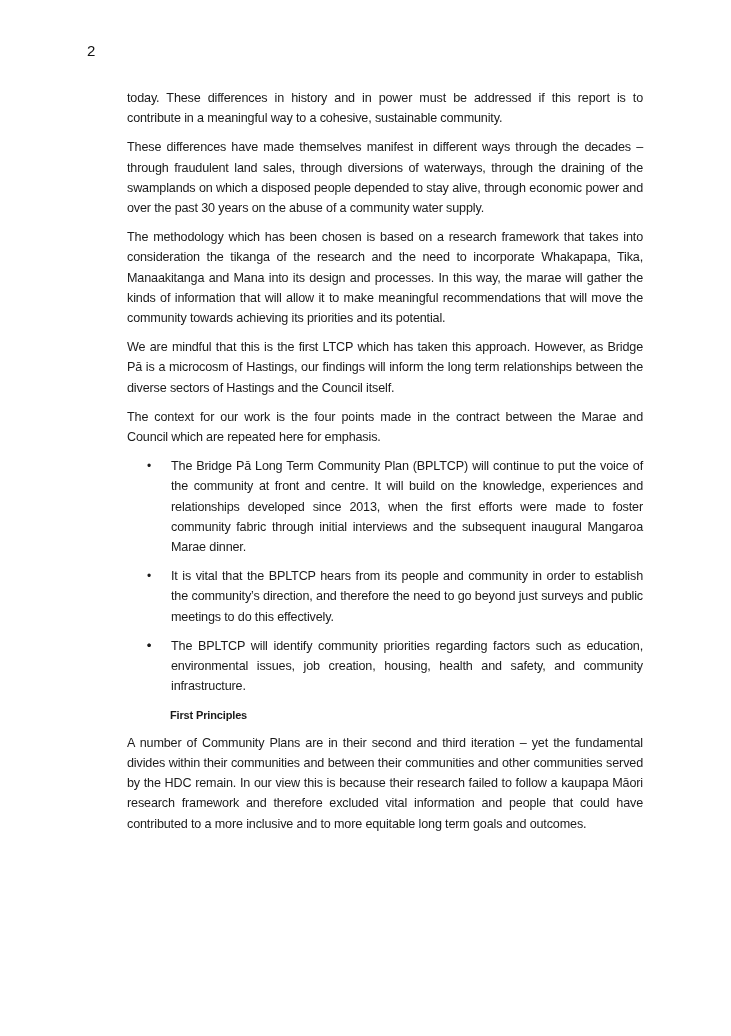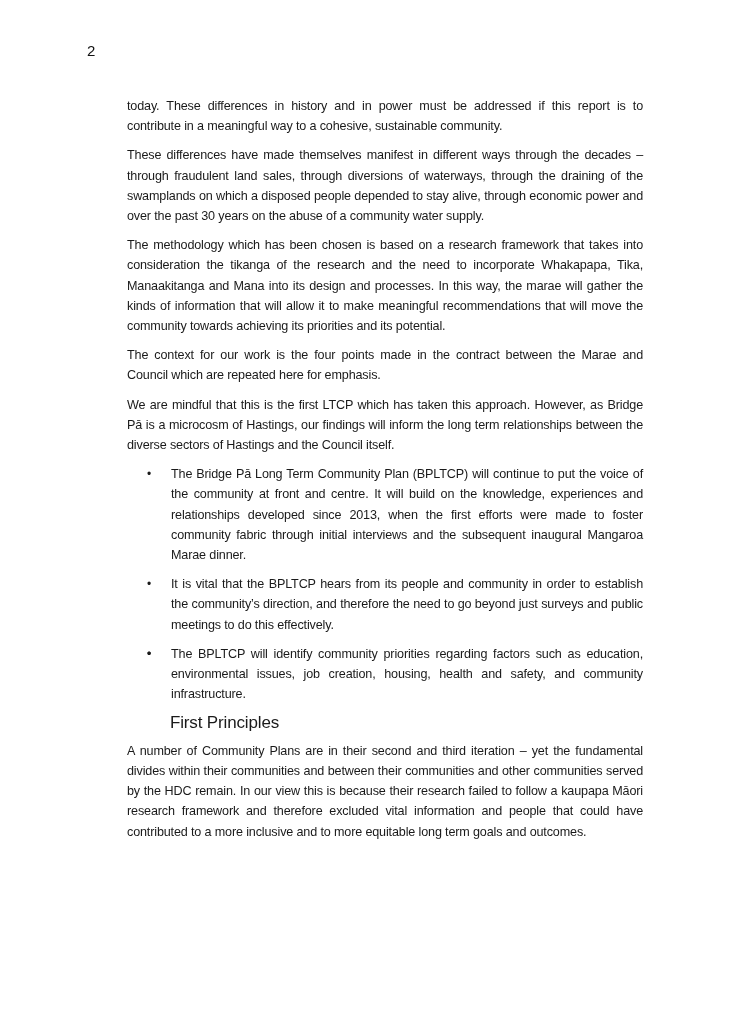--- a/index.html
+++ b/index.html
@@ -26,21 +26,20 @@
     .content {
       position: absolute;
       left: 127px;
       top: 88px;
       width: 516px;
       font-size: 12.6px;
       line-height: 20.2px;
       text-align: justify;
       font-family: "Liberation Sans", "DejaVu Sans", sans-serif;
       letter-spacing: -0.15px;
-      margin-top: 8px;
     }
     .content p {
       margin: 0 0 9px 0;
     }
     .bullets {
       list-style: none;
       margin: 0 0 7px 0;
       padding: 0;
     }
     .bullets li {
@@ -48,37 +47,37 @@
       padding-left: 44px;
       margin: 0 0 9px 0;
     }
     .bullet-dot {
       position: absolute;
       left: 20px;
       top: 0;
       font-size: 12px;
     }
     .heading {
-      font-weight: normal;
+      font-weight: bold;
       margin: 0 0 7px 6px;
-      font-size: 17px;
+      font-size: 11px;
       padding-left: 37px;
     }
   </style>
 </head>
 <body>
 
 <div class="page-number">2</div>
 
 <div class="content">
   <p>today. These differences in history and in power must be addressed if this report is to contribute in a meaningful way to a cohesive, sustainable community.</p>
   <p>These differences have made themselves manifest in different ways through the decades – through fraudulent land sales, through diversions of waterways, through the draining of the swamplands on which a disposed people depended to stay alive, through economic power and over the past 30 years on the abuse of a community water supply.</p>
   <p>The methodology which has been chosen is based on a research framework that takes into consideration the tikanga of the research and the need to incorporate Whakapapa, Tika, Manaakitanga and Mana into its design and processes. In this way, the marae will gather the kinds of information that will allow it to make meaningful recommendations that will move the community towards achieving its priorities and its potential.</p>
+  <p>We are mindful that this is the first LTCP which has taken this approach. However, as Bridge Pā is a microcosm of Hastings, our findings will inform the long term relationships between the diverse sectors of Hastings and the Council itself.</p>
   <p>The context for our work is the four points made in the contract between the Marae and Council which are repeated here for emphasis.</p>
-  <p>We are mindful that this is the first LTCP which has taken this approach. However, as Bridge Pā is a microcosm of Hastings, our findings will inform the long term relationships between the diverse sectors of Hastings and the Council itself.</p>
 
   <ul class="bullets">
     <li>
       <span class="bullet-dot">•</span>
       <span>The Bridge Pā Long Term Community Plan (BPLTCP) will continue to put the voice of the community at front and centre. It will build on the knowledge, experiences and relationships developed since 2013, when the first efforts were made to foster community fabric through initial interviews and the subsequent inaugural Mangaroa Marae dinner.</span>
     </li>
     <li>
       <span class="bullet-dot">•</span>
       <span>It is vital that the BPLTCP hears from its people and community in order to establish the community’s direction, and therefore the need to go beyond just surveys and public meetings to do this effectively.</span>
     </li>

